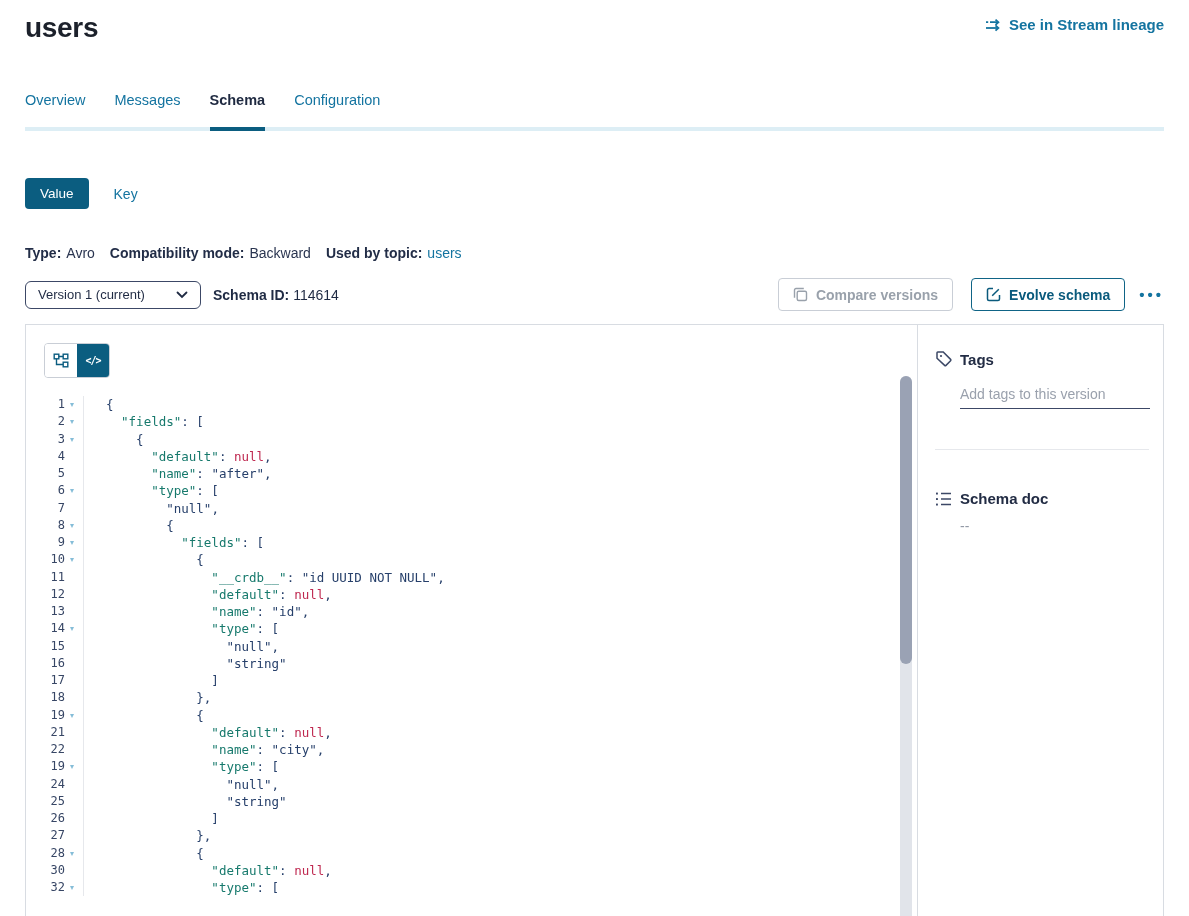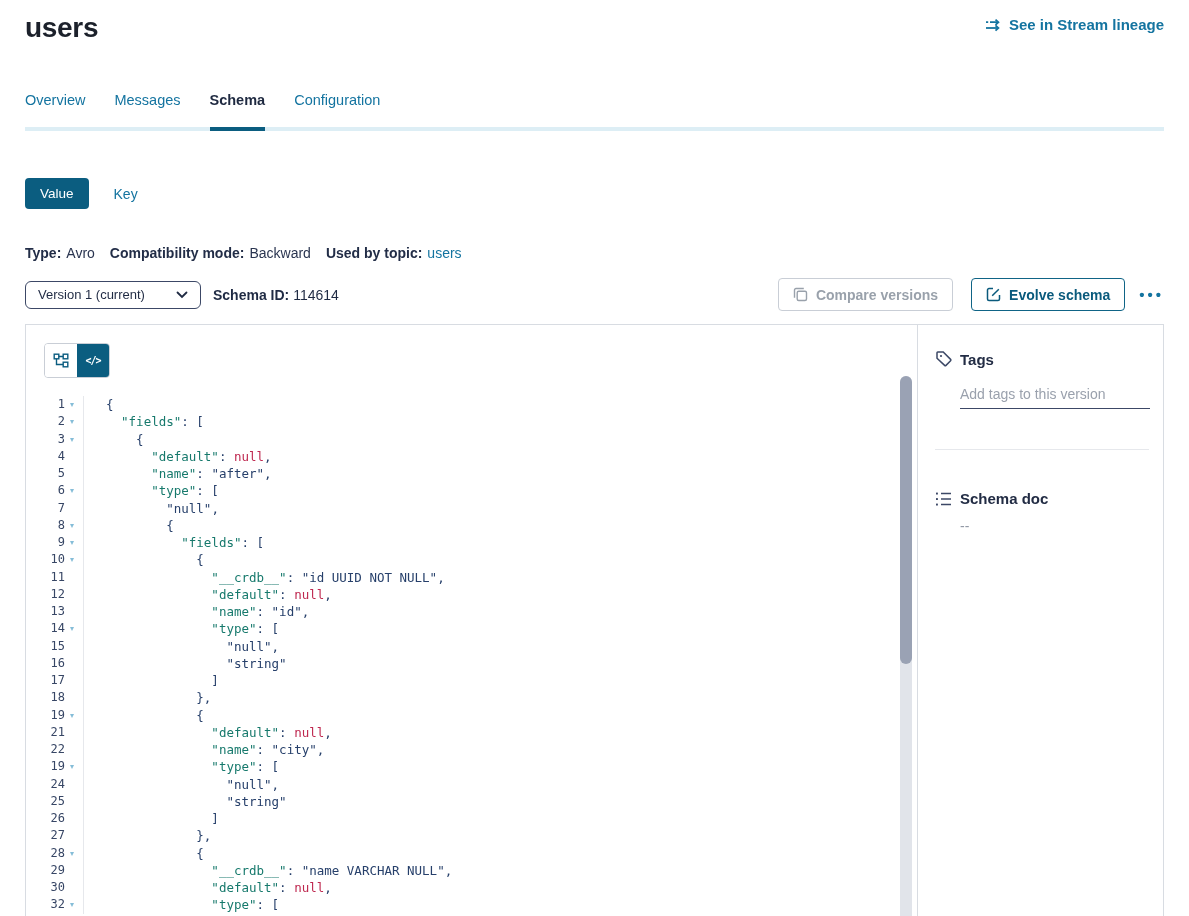--- a/index.html
+++ b/index.html
@@ -374,27 +374,20 @@
           </div>
           <div class="cl">
             <div class="gut">
               <span class="lnum">28</span>
               <span class="arr">▾</span>
             </div>
             <div class="ct">            <span class="tk-p">{</span></div>
           </div>
           <div class="cl">
             <div class="gut">
-              <span class="lnum">29</span>
-              <span class="arr"></span>
-            </div>
-            <div class="ct">              <span class="tk-k">"__crdb__"</span><span class="tk-p">: </span><span class="tk-s">"name VARCHAR NULL"</span><span class="tk-p">,</span></div>
-          </div>
-          <div class="cl">
-            <div class="gut">
               <span class="lnum">30</span>
               <span class="arr"></span>
             </div>
             <div class="ct">              <span class="tk-k">"default"</span><span class="tk-p">: </span><span class="tk-n">null</span><span class="tk-p">,</span></div>
           </div>
           <div class="cl">
             <div class="gut">
               <span class="lnum">32</span>
               <span class="arr">▾</span>
             </div>

